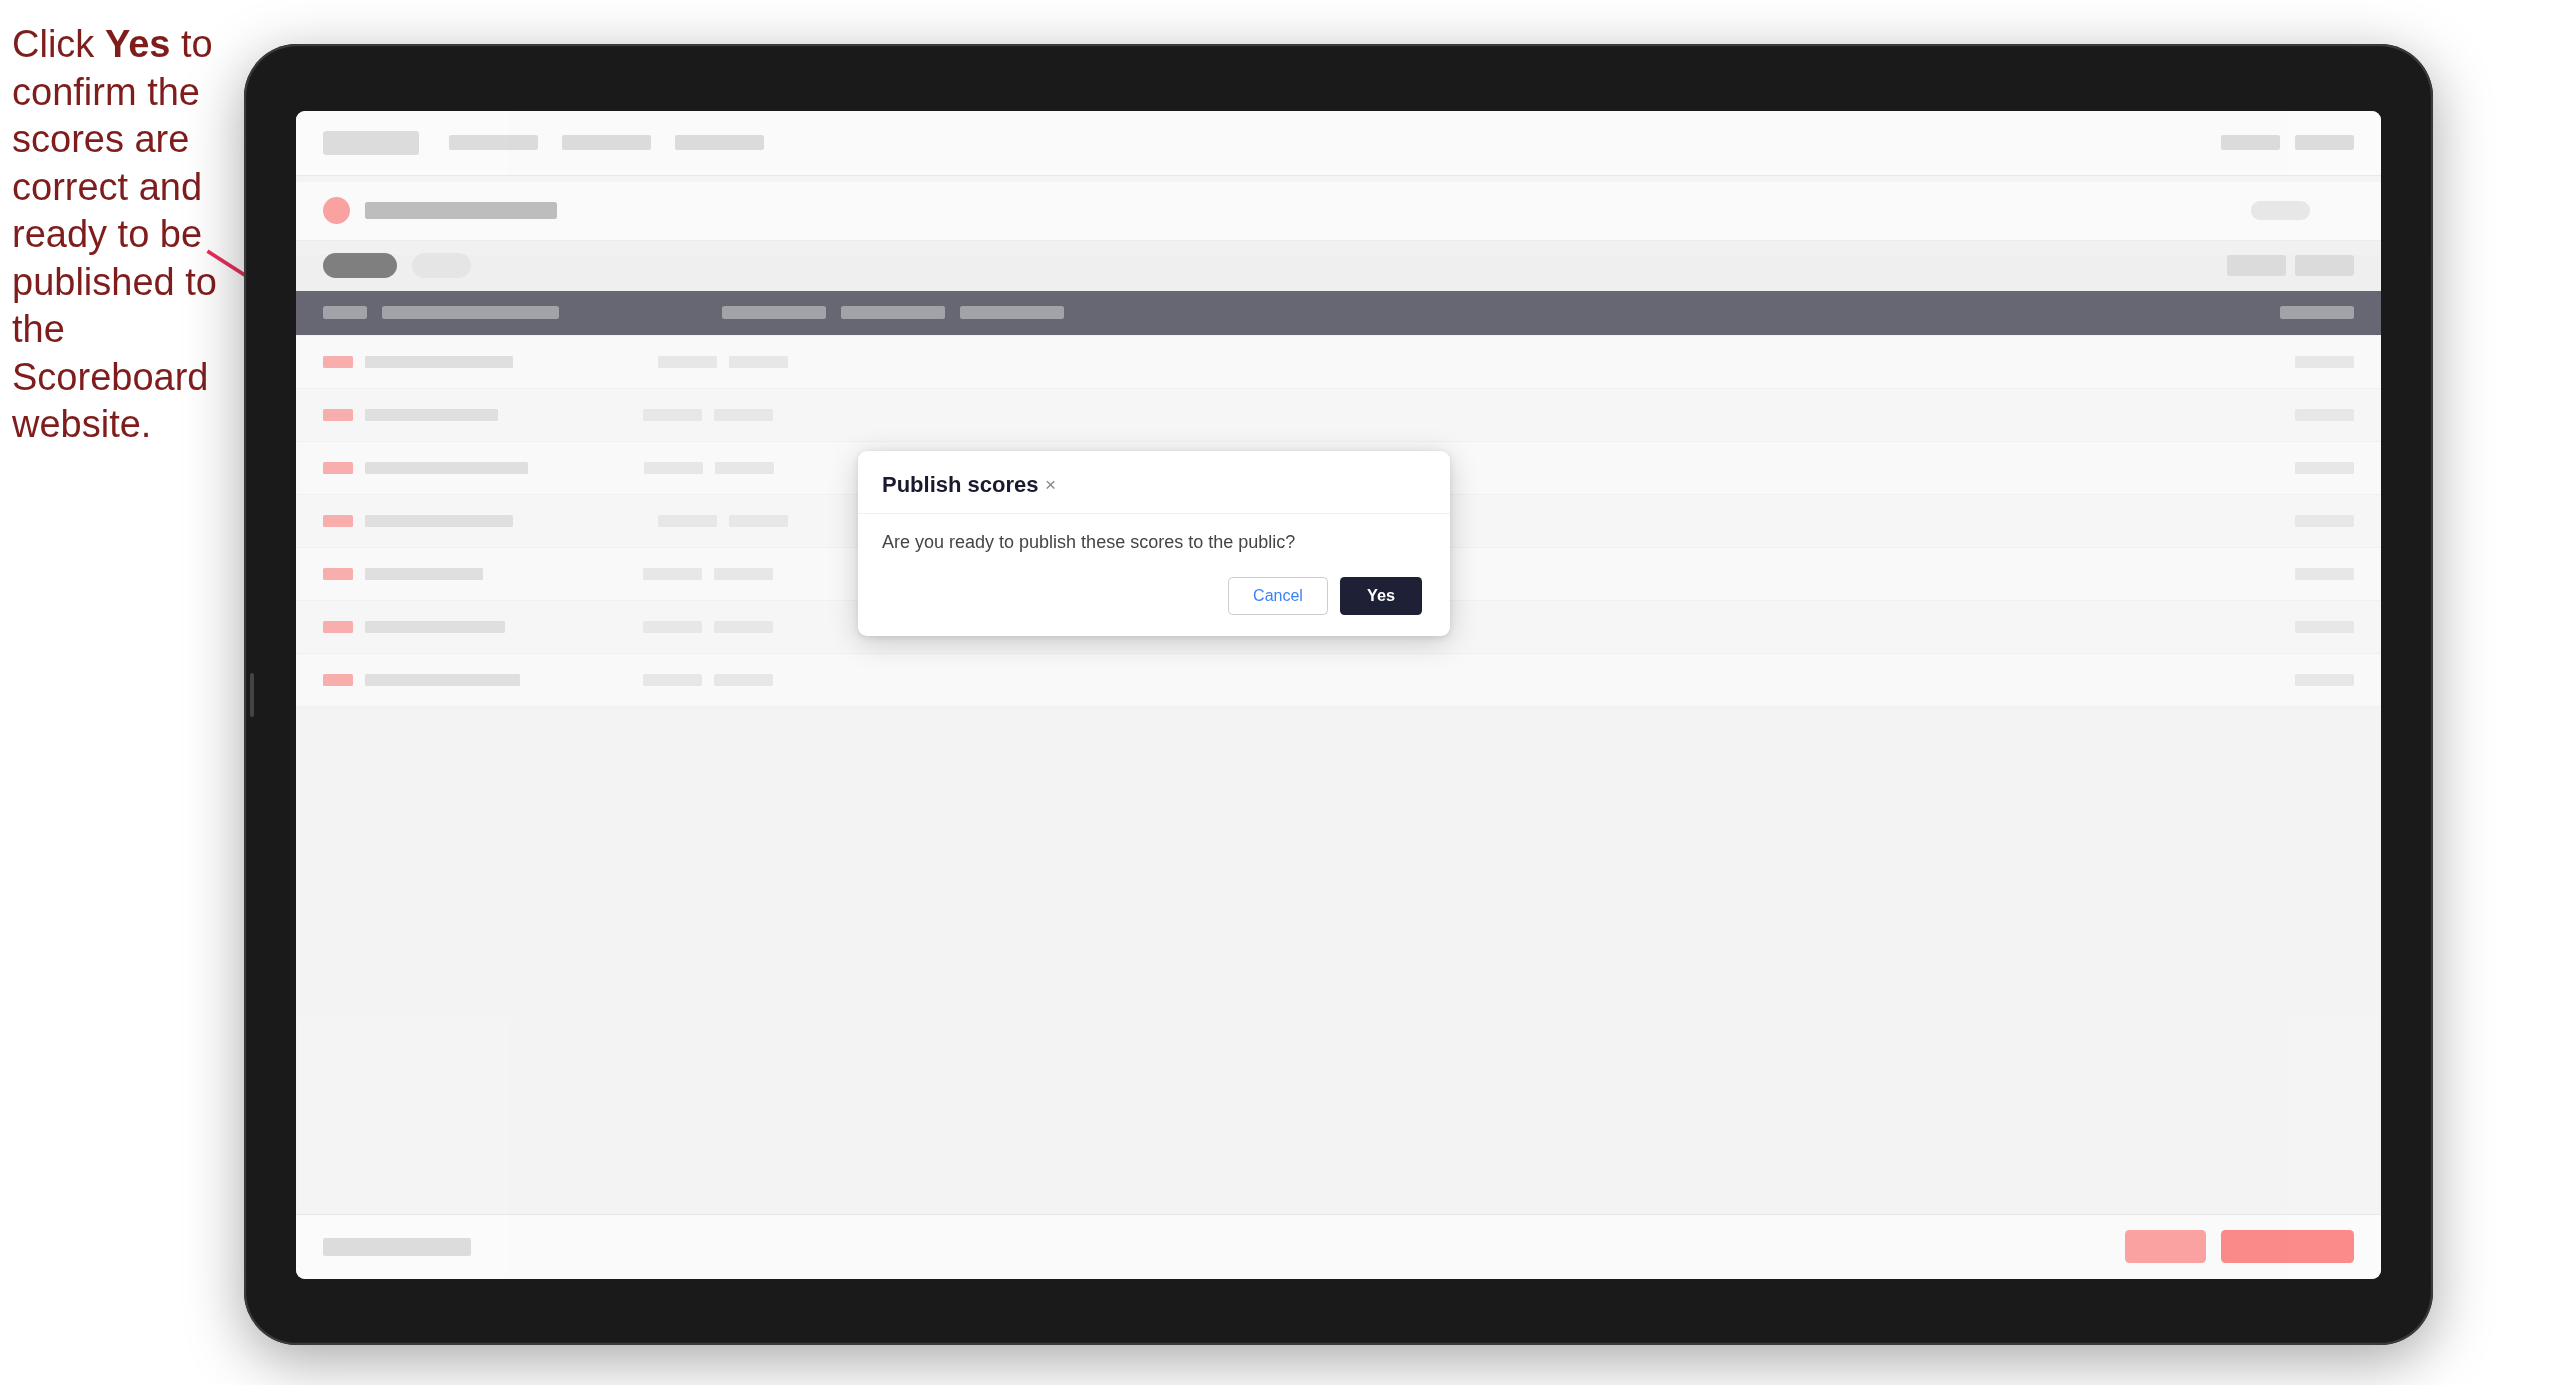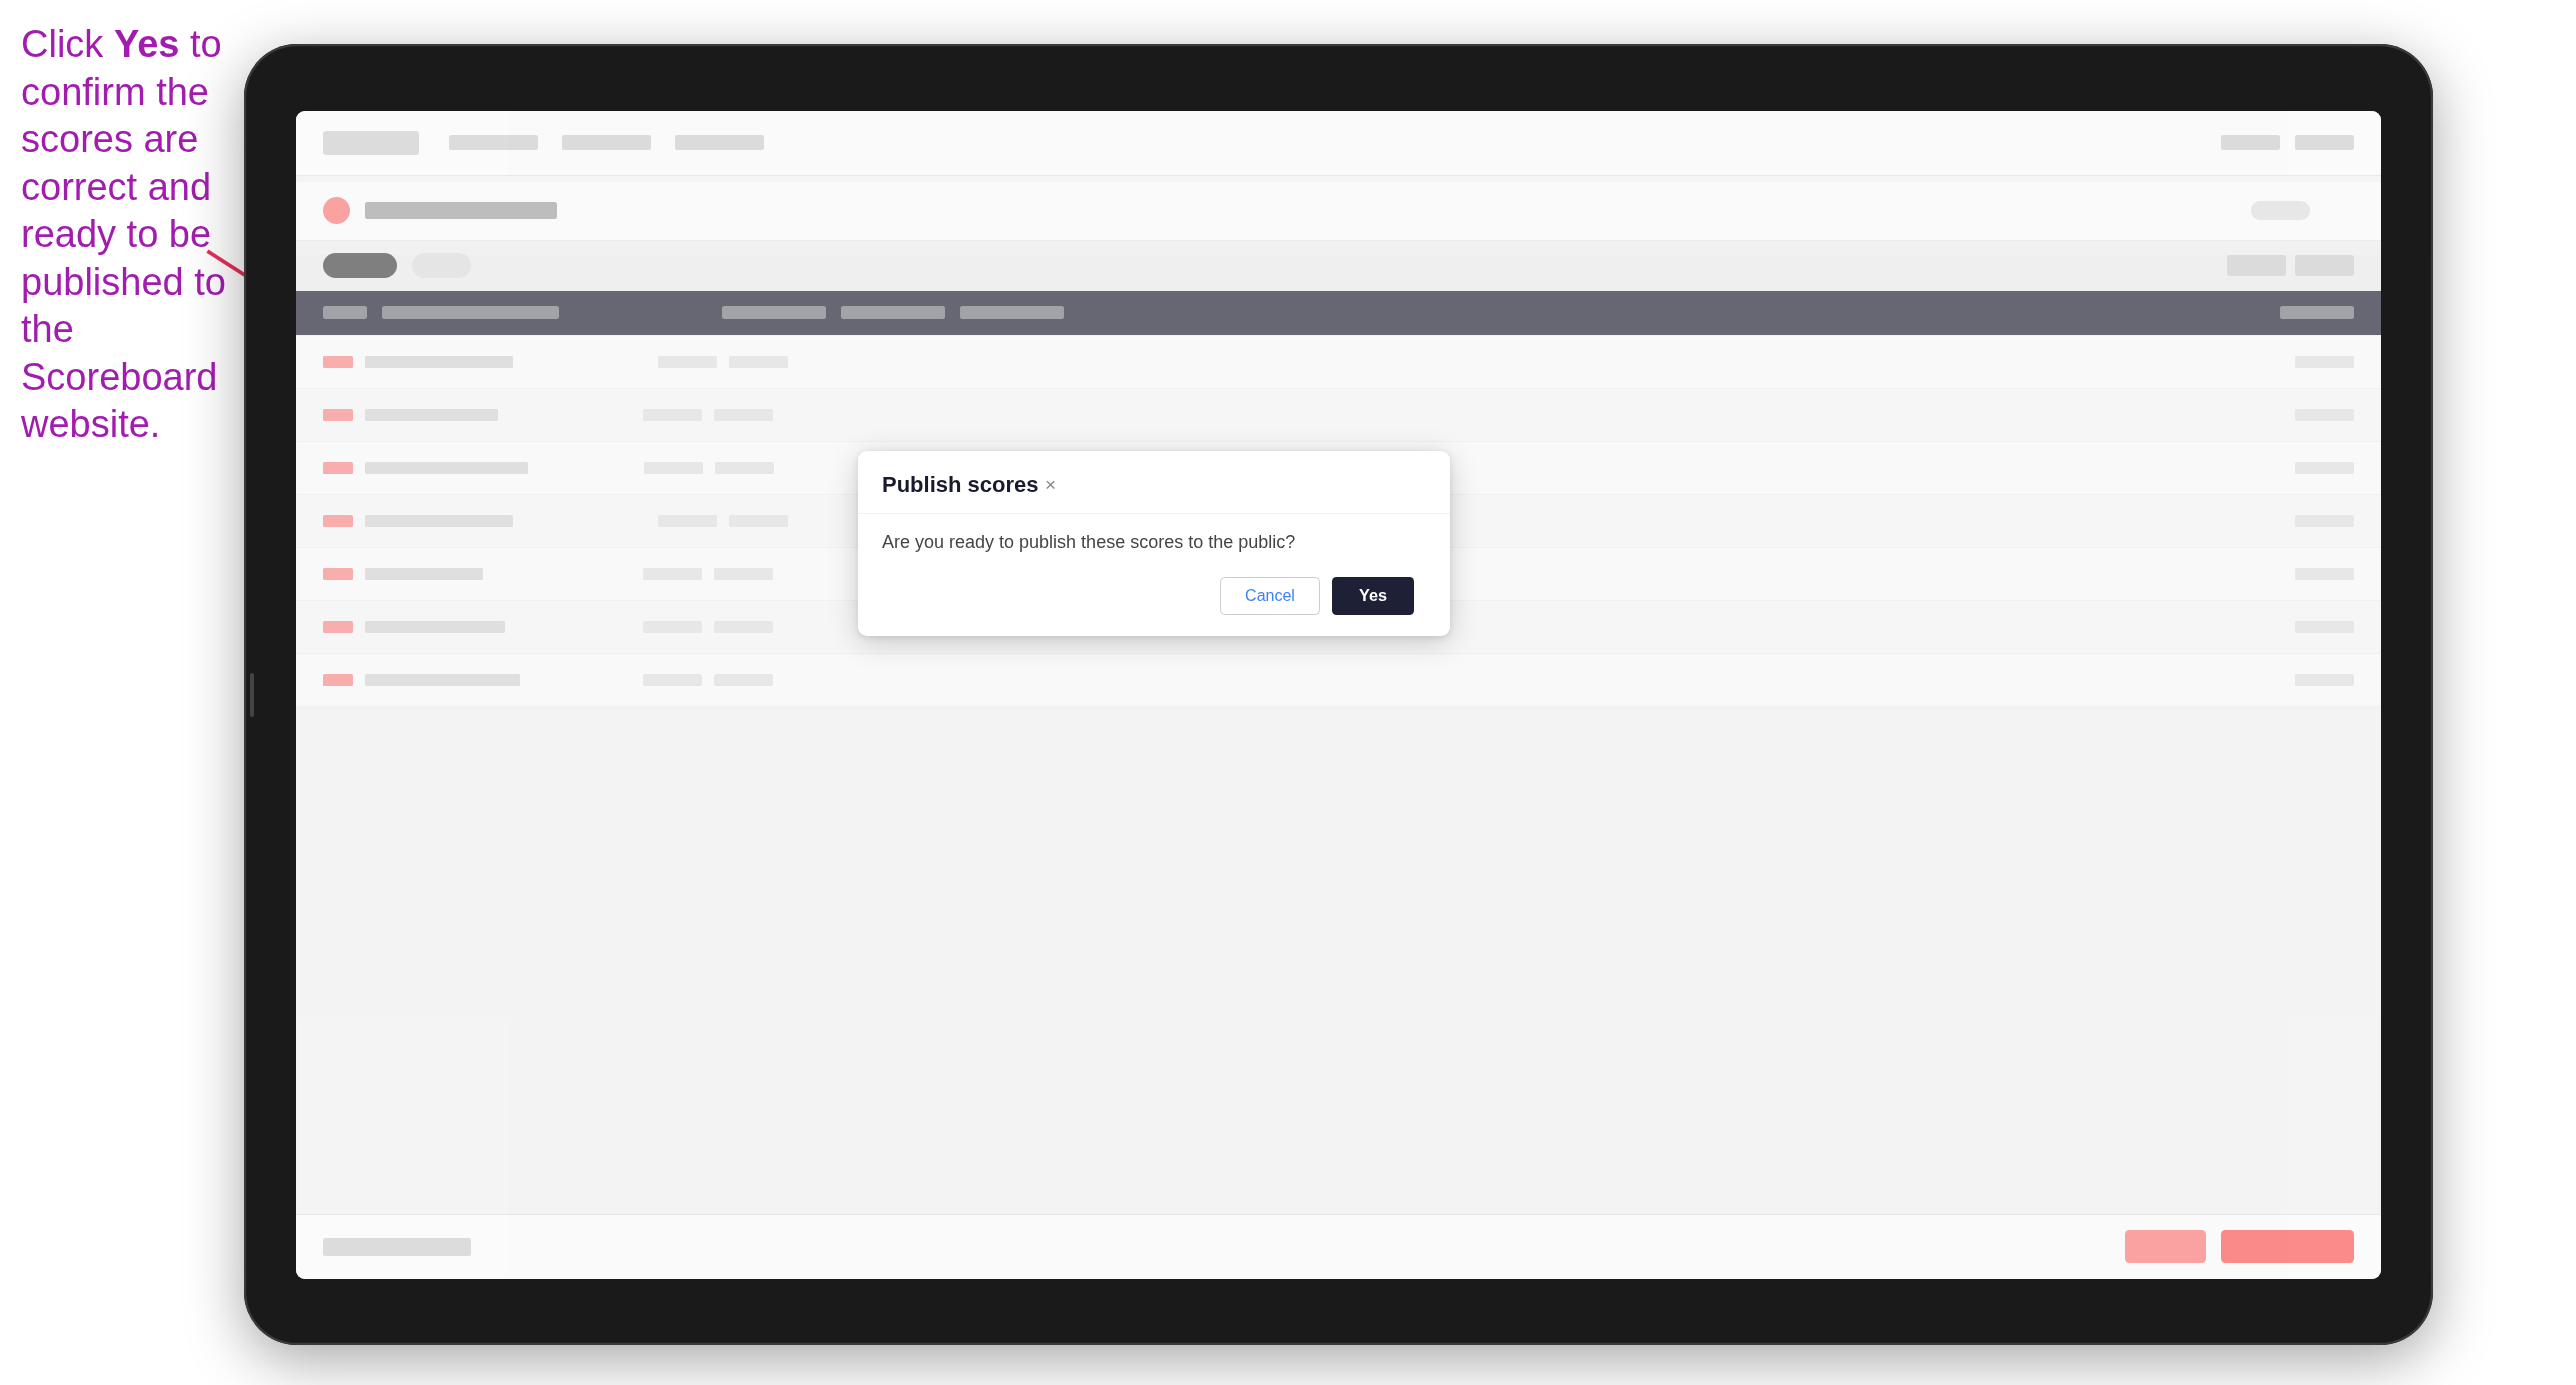--- a/index.html
+++ b/index.html
@@ -9,26 +9,26 @@
       font-family: -apple-system, BlinkMacSystemFont, 'Segoe UI', sans-serif;
       width: 2576px;
       height: 1386px;
       overflow: hidden;
       position: relative;
     }
 
     
     .instruction-text {
       position: absolute;
-      left: 21px;
+      left: 12px;
       top: 21px;
       width: 207px;
       font-size: 38px;
       line-height: 1.25;
-      color: #a21caf;
+      color: #7f1d1d;
       font-weight: 400;
     }
 
     .instruction-text strong {
       font-weight: 800;
     }
 
     
     .tablet-outer {
       position: absolute;
@@ -296,21 +296,21 @@
       justify-content: center;
       cursor: pointer;
       color: #888888;
       font-size: 19px;
       line-height: 1;
       border: none;
       background: none;
     }
 
     .modal-body {
-      padding: 18px 36px 21px 24px;
+      padding: 18px 28px 21px 24px;
     }
 
     .modal-message {
       font-size: 18px;
       color: #444444;
       margin-bottom: 24px;
     }
 
     .modal-actions {
       display: flex;

